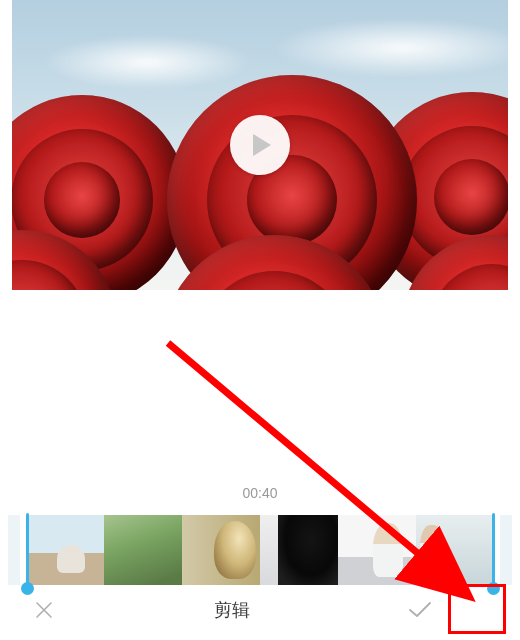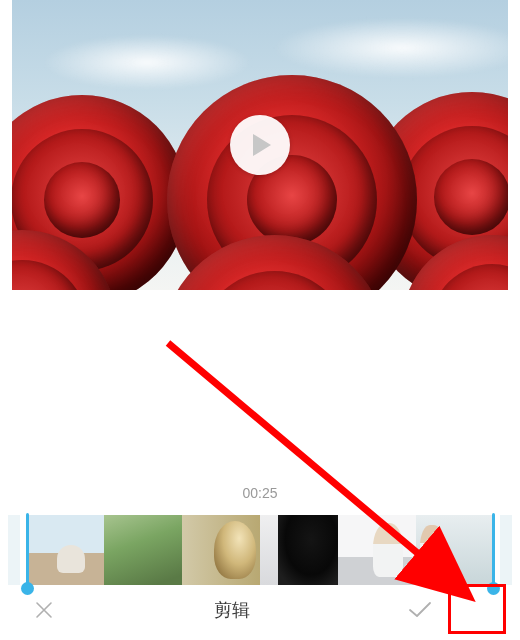--- a/index.html
+++ b/index.html
@@ -78,21 +78,21 @@
   <svg class="arrow" width="340" height="280" viewBox="0 0 340 280">
     <defs>
         <marker id="ah" markerWidth="12" markerHeight="12" refX="9" refY="5" orient="auto">
           <path d="M0 0 L11 5 L0 10 Z" fill="#ff0000"></path>
         </marker>
       </defs>
     <line x1="8" y1="8" x2="305" y2="258" stroke="#ff0000" stroke-width="7" marker-end="url(#ah)"></line>
   </svg>
 
   <div class="timeline">
-    <div class="time">00:25</div>
+    <div class="time">00:40</div>
     <div class="strip">
       <div class="edge edgeL"></div>
       <div class="edge edgeR"></div>
       <div class="thumbs">
         <div class="th th1">
             <div class="dome"></div>
           </div>
         <div class="th th2"></div>
         <div class="th th3"></div>
         <div class="th th4"></div>

